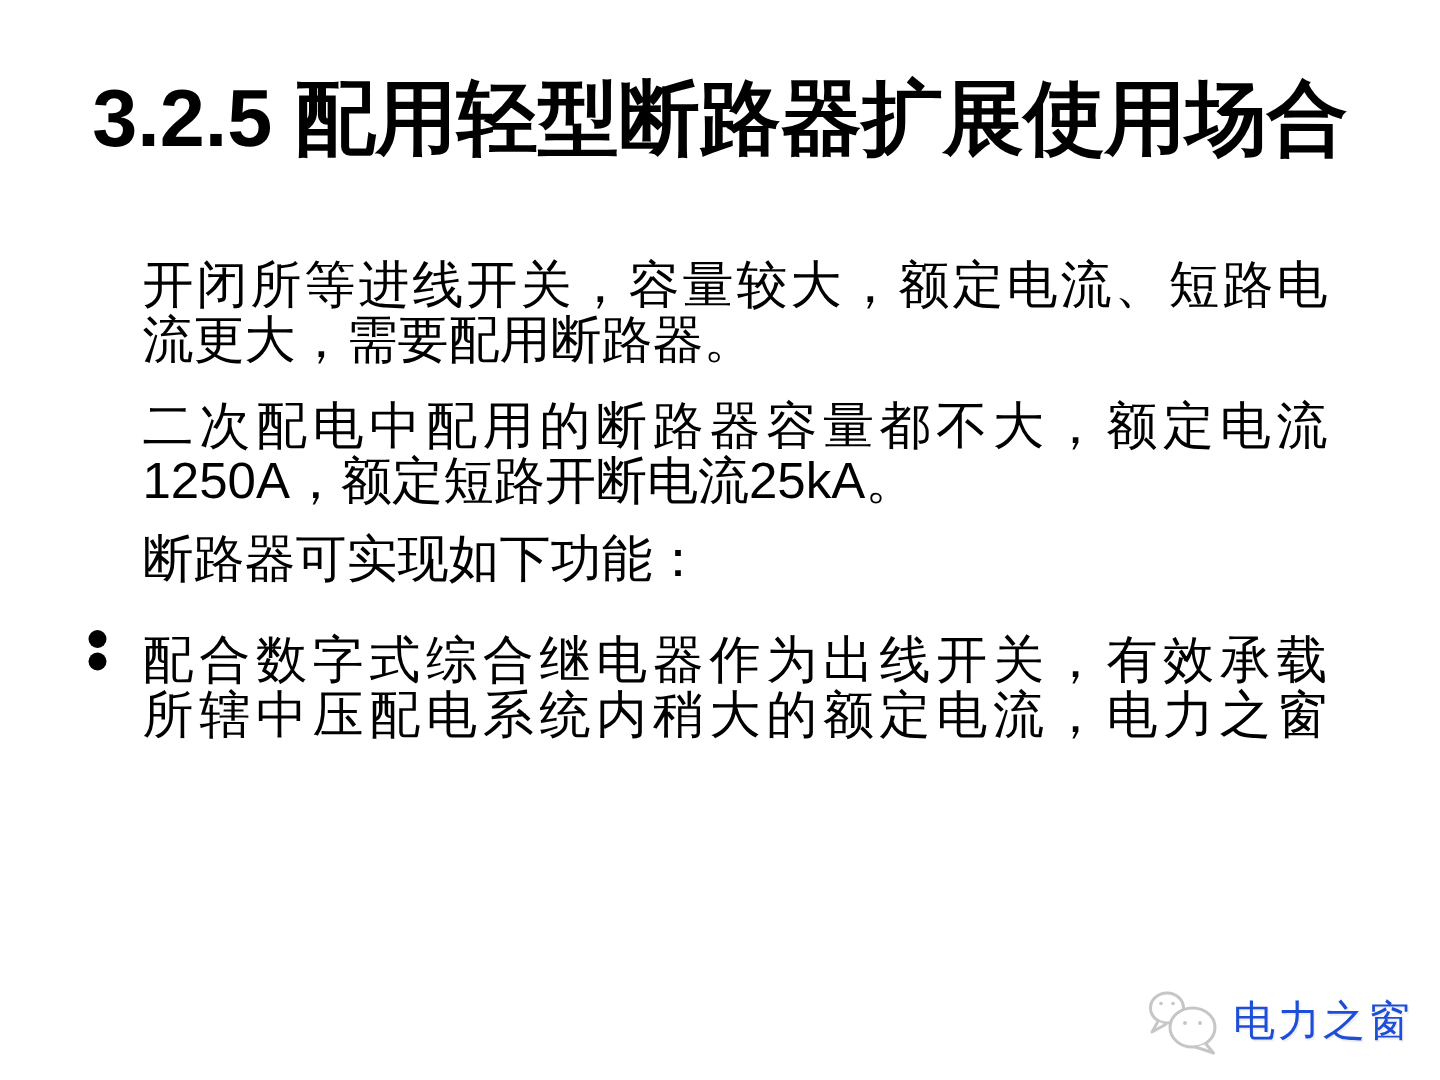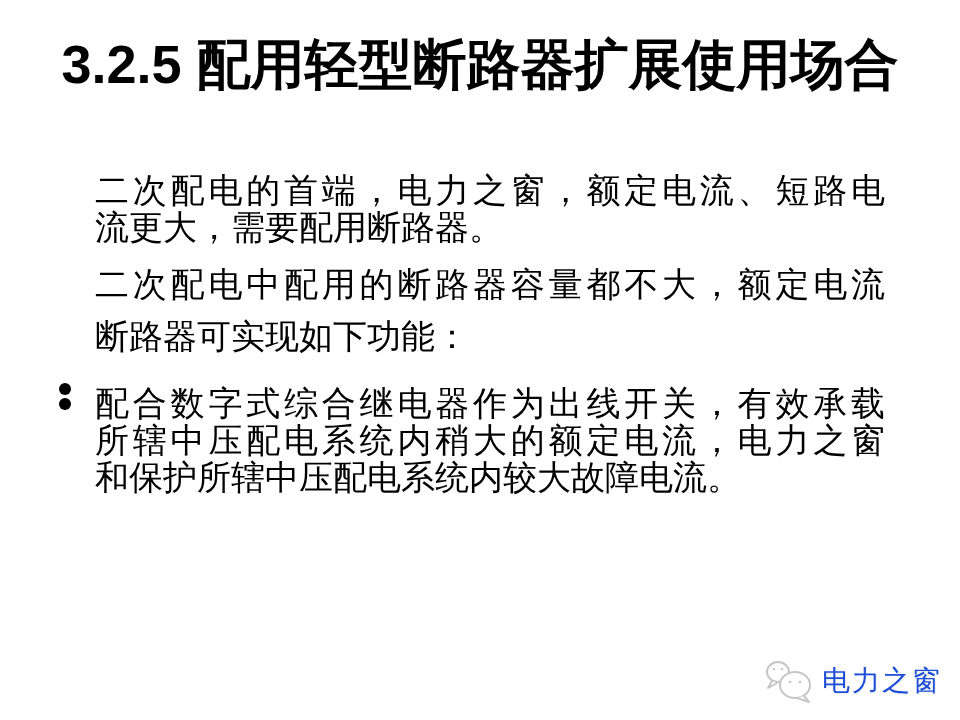--- a/index.html
+++ b/index.html
@@ -11,21 +11,21 @@
     position: relative;
     width: 960px;
     height: 720px;
     background: #ffffff;
     overflow: hidden;
     color: #000000;
     font-family: "Liberation Sans", "DejaVu Sans", sans-serif;
   }
   .title {
     position: absolute;
-    top: 33px;
+    top: 48px;
     left: 0;
     width: 100%;
     margin: 0;
     text-align: center;
     font-size: 54px;
     line-height: 1.18;
     font-weight: 700;
     letter-spacing: 0px;
     font-family: "Liberation Sans", "DejaVu Sans", sans-serif;
   }
@@ -85,45 +85,45 @@
 </head>
 <body>
 
 <div class="slide">
 
   <h1 class="title">3.2.5 配用轻型断路器扩展使用场合</h1>
 
   <div class="body-text">
       <div class="para indent">
         <div class="lines">
-          <div class="line just">二次配电的首端，电力之窗，额定电流、短路电</div>
+          <div class="line just">开闭所等进线开关，容量较大，额定电流、短路电</div>
           <div class="line">流更大，需要配用断路器。</div>
         </div>
       </div>
       <div class="para indent">
         <div class="lines">
           <div class="line just">二次配电中配用的断路器容量都不大，额定电流</div>
+          <div class="line">1250A，额定短路开断电流25kA。</div>
         </div>
       </div>
       <div class="para indent">
         <div class="lines">
           <div class="line">断路器可实现如下功能：</div>
         </div>
       </div>
       <div class="para bullet">
         <span class="marker"></span>
         <div class="lines">
         </div>
       </div>
       <div class="para bullet">
         <span class="marker"></span>
         <div class="lines">
           <div class="line just">配合数字式综合继电器作为出线开关，有效承载</div>
           <div class="line just">所辖中压配电系统内稍大的额定电流，电力之窗</div>
-          <div class="line">和保护所辖中压配电系统内较大故障电流。</div>
         </div>
       </div>
     </div>
 
   <div class="footer">
     <span class="logo-icon">
       <svg width="52" height="46" viewBox="0 0 52 46" fill="none" stroke="#c6c6c6" stroke-width="2" stroke-linecap="round" stroke-linejoin="round">
         <ellipse cx="14" cy="14" rx="11" ry="10" fill="#ffffff"></ellipse>
         <path d="M8 23 L4 30 L13 25" fill="#ffffff"></path>
         <circle cx="10" cy="11" r="1.2" fill="#c6c6c6" stroke="none"></circle>

